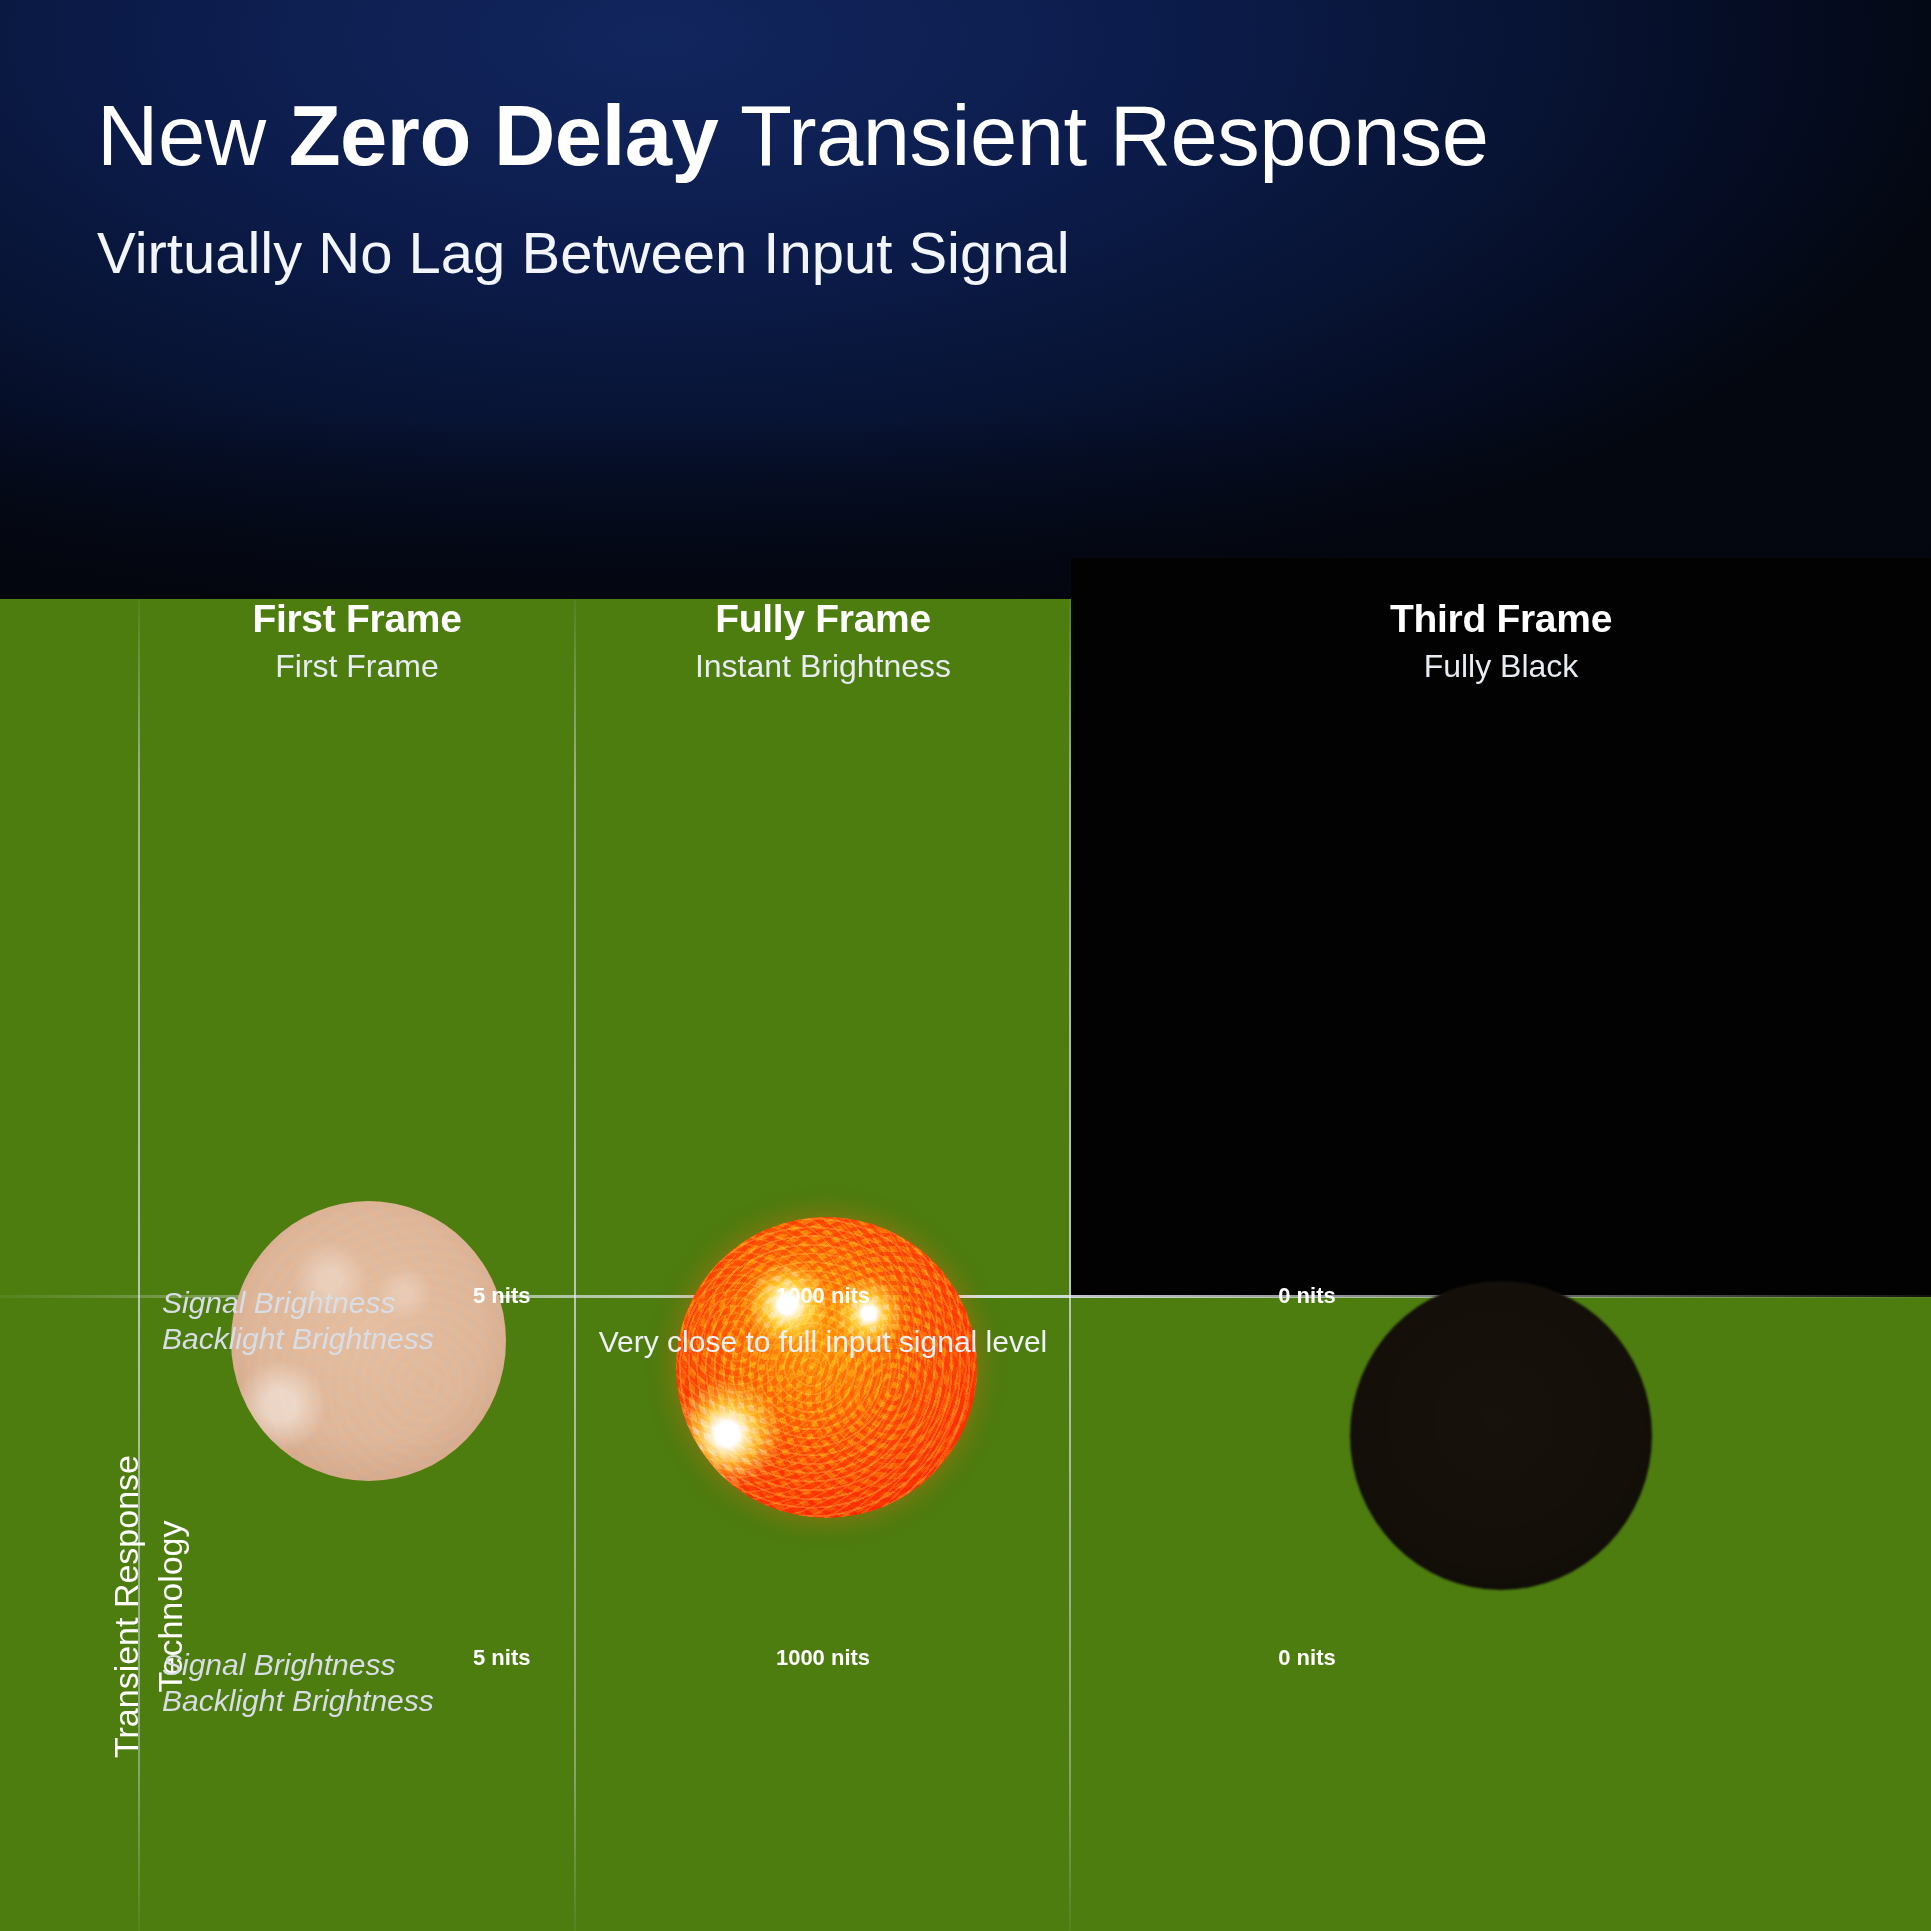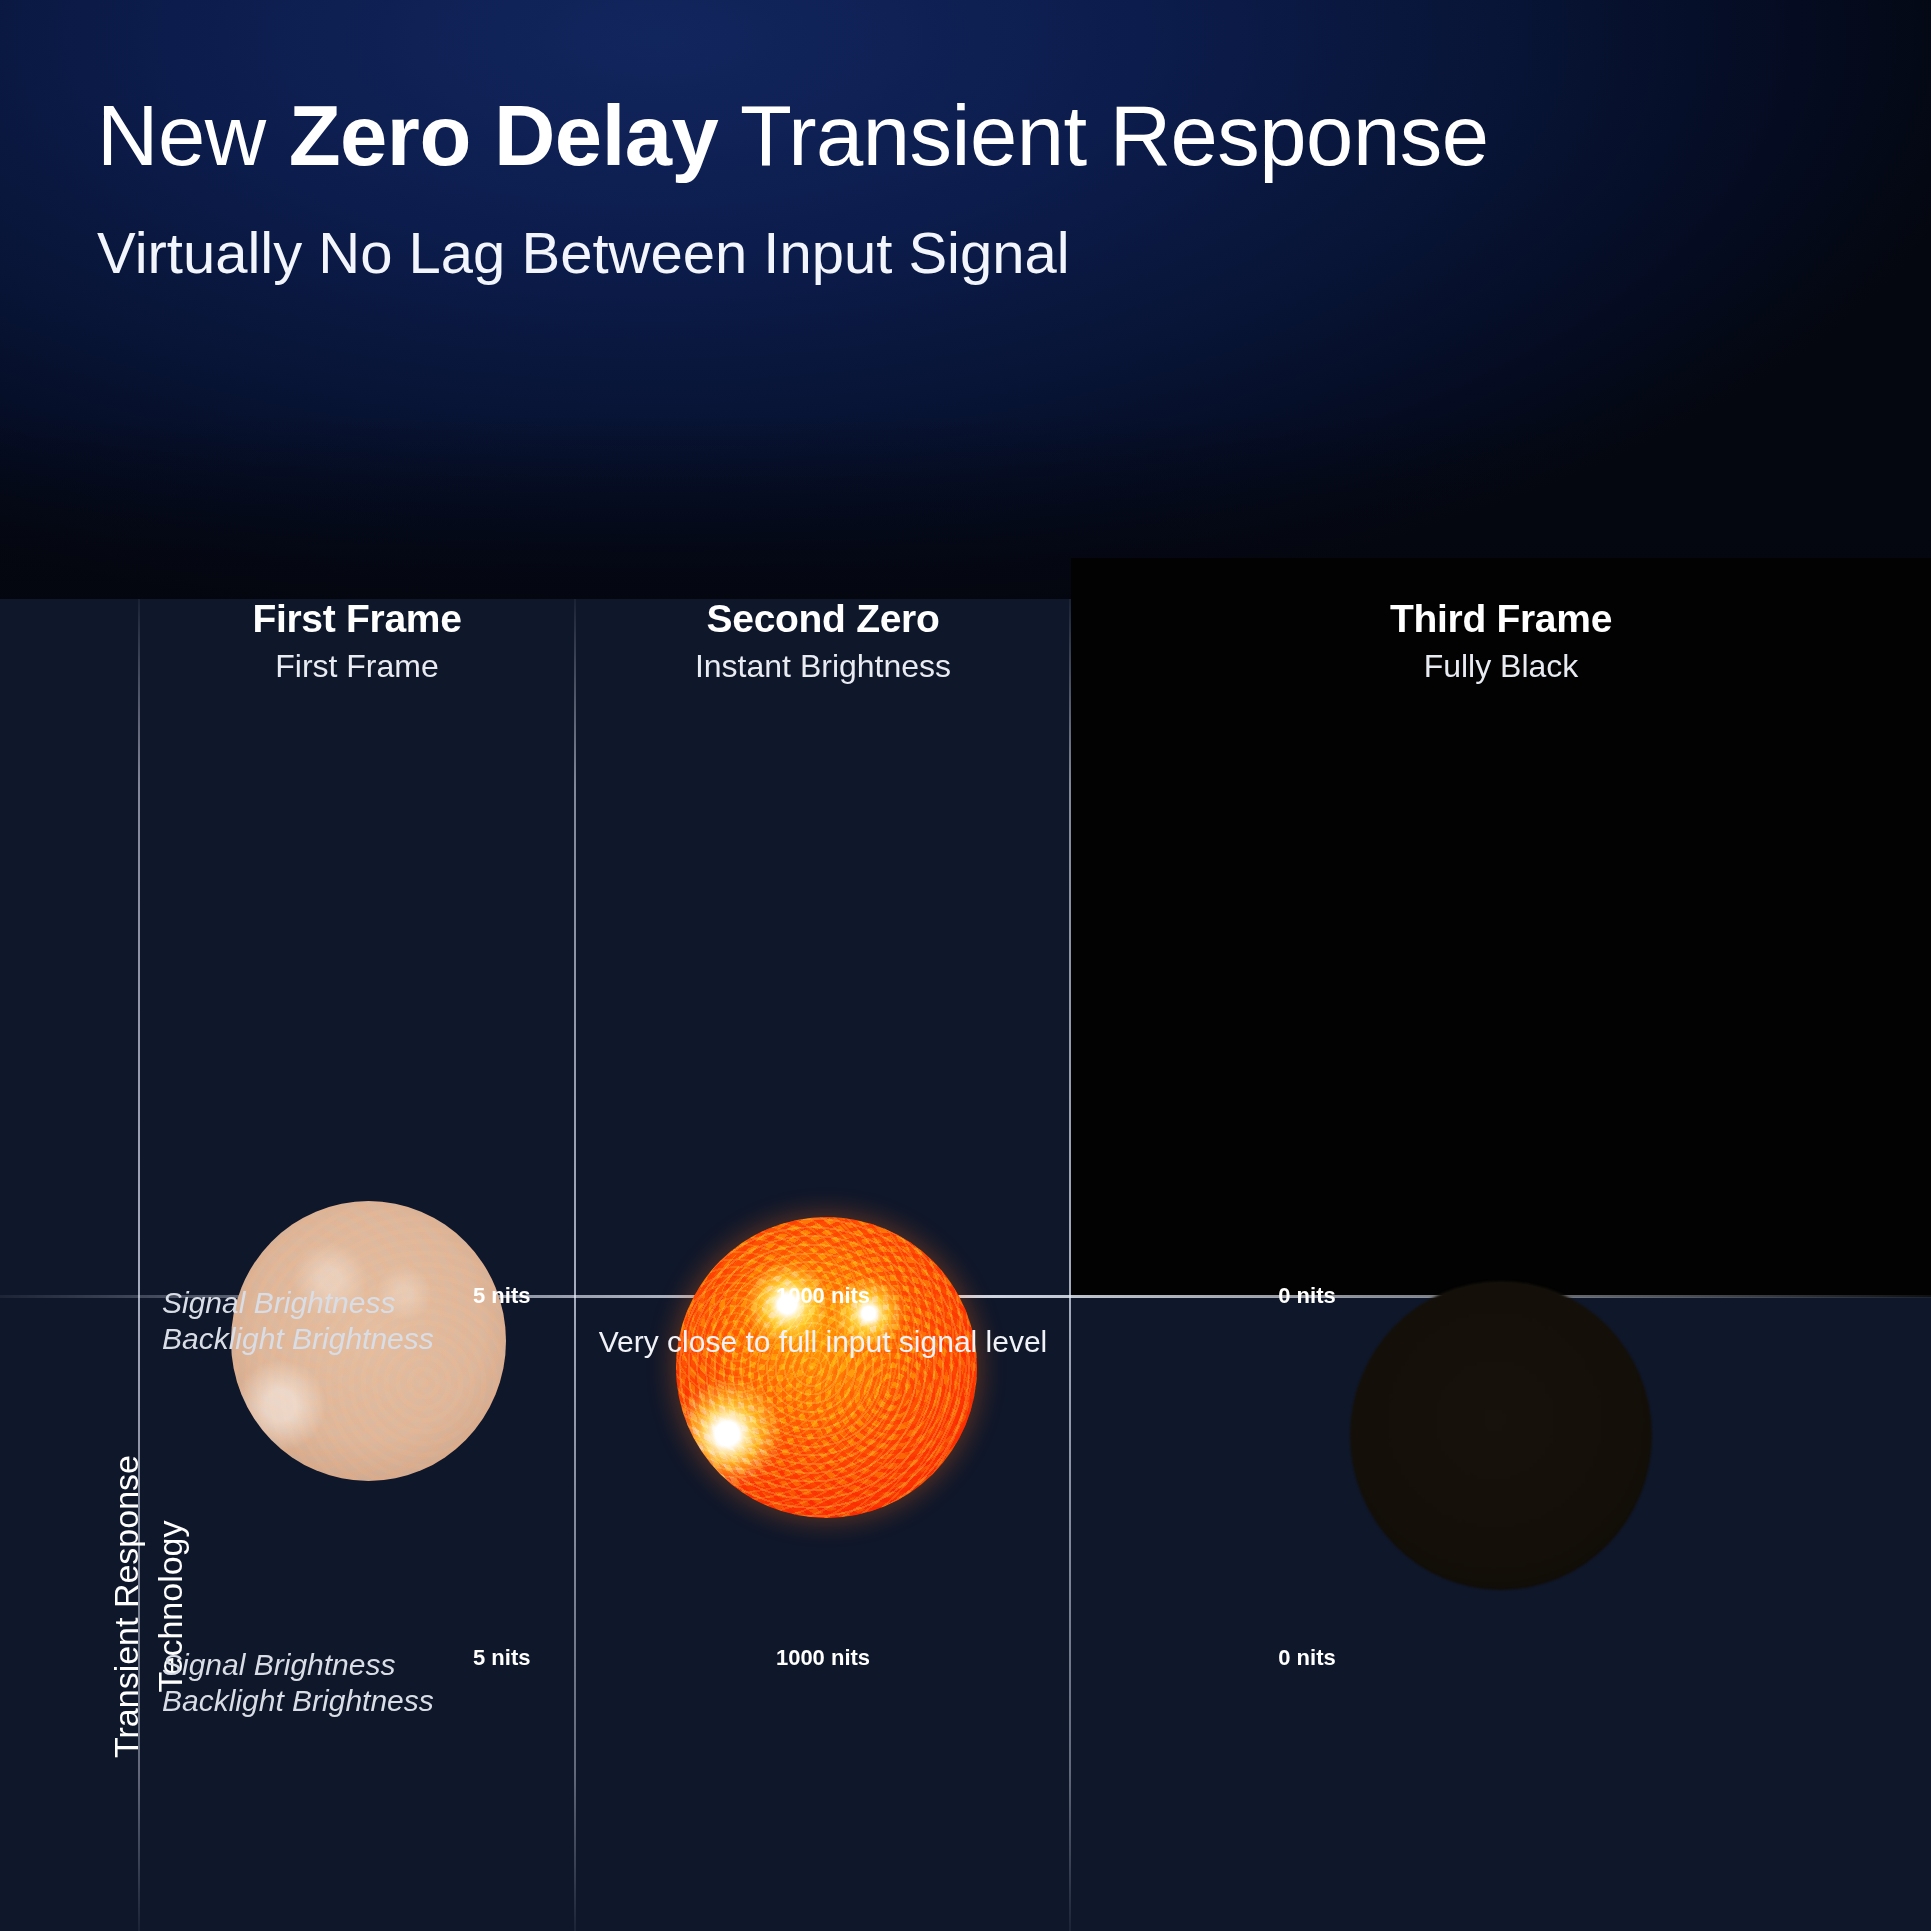--- a/index.html
+++ b/index.html
@@ -32,21 +32,21 @@
     position:absolute; left:97px;
     font-size:58px; line-height:1.0; color:#f2f5fb; font-weight:300;
     letter-spacing:0px; white-space:nowrap;
   }
   #sub1 { top:224px;text-align:center; }
   #sub2 { top:301px; }
 
   
   #panel {
     position:absolute; left:0; top:599px; width:1931px; height:1332px;
-    background:#0f172a;
+    background:#4d7c0f;
   }
 
   
   .col-head {
     position:absolute; top:0; height:106px; text-align:center;
   }
   .col-head .ch-title {
     font-size:39px; font-weight:700; color:#ffffff; line-height:1.05;
     letter-spacing:-0.3px;
   }
@@ -163,21 +163,21 @@
 
 <div id="panel">
 
   <div id="cell-r1c3-bg"></div>
 
   <div class="col-head" style="left:138px; width:438px;">
     <div class="ch-title">First Frame</div>
     <div class="ch-sub">First Frame</div>
   </div>
   <div class="col-head" style="left:576px; width:494px;">
-    <div class="ch-title">Second Zero</div>
+    <div class="ch-title">Fully Frame</div>
     <div class="ch-sub">Instant Brightness</div>
   </div>
   <div class="col-head" style="left:1071px; width:860px;">
     <div class="ch-title">Third Frame</div>
     <div class="ch-sub">Fully Black</div>
   </div>
 
   <div class="vrule" style="left:138px;"></div>
   <div class="vrule" style="left:574px;"></div>
   <div class="vrule" style="left:1069px;"></div>

